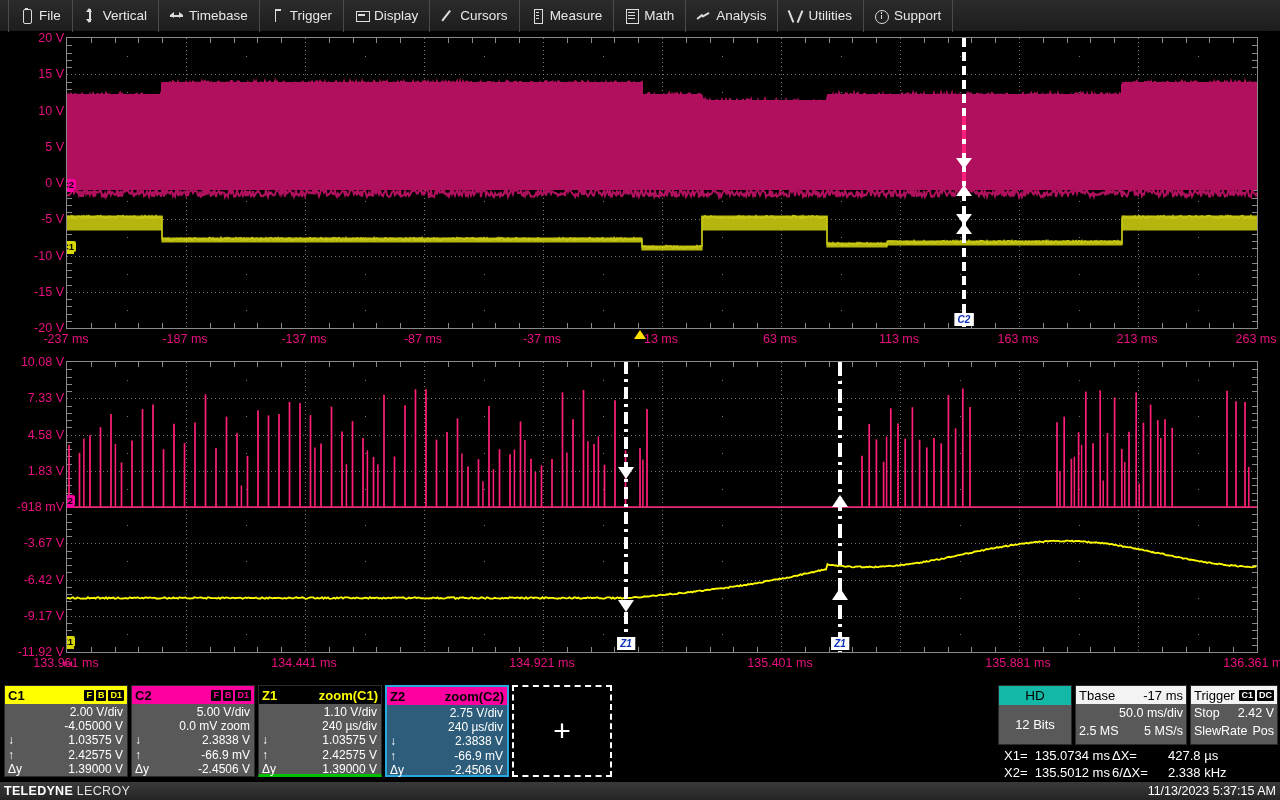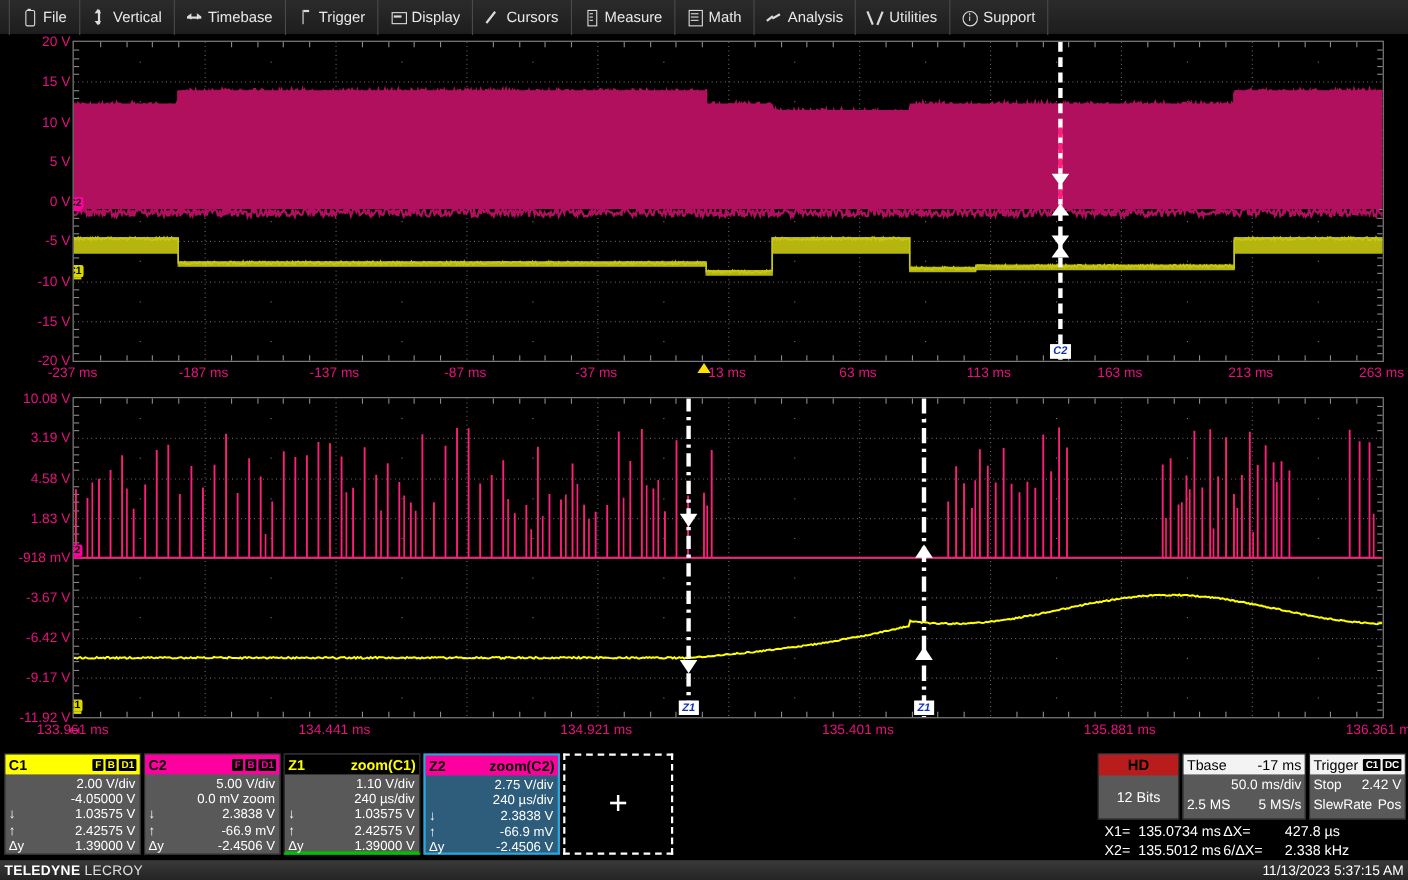--- a/index.html
+++ b/index.html
@@ -92,21 +92,21 @@
   .badge{background:#000;color:#fff;font-size:9px;font-weight:bold;
          padding:0 2px;line-height:11px;border-radius:1px;}
   .add-box{width:100px;height:92px;border:2px dashed #fff;background:#000;
            display:flex;align-items:center;justify-content:center;color:#fff;
            font-size:30px;line-height:1;}
 
   
   .stat-wrap{position:absolute; right:0; top:685px; width:282px; height:95px;}
   .stat-top{display:flex; gap:3px; height:60px;}
   .hd-box{width:74px;background:#595959;position:relative;border:1px solid #2a2a2a;}
-  .hd-badge{height:19px;background:#b91c1c;color:#000;font-weight:bold;font-size:13.5px;
+  .hd-badge{height:19px;background:#14b8a6;color:#000;font-weight:normal;font-size:13.5px;
             display:flex;align-items:center;justify-content:center;}
   .hd-bits{height:39px;display:flex;align-items:center;justify-content:center;
            color:#fff;font-size:13px;}
   .tb-box{width:112px;background:#595959;border:1px solid #2a2a2a;}
   .tb-hdr{height:18px;background:#f3f3f3;color:#000;font-size:13px;
           display:flex;justify-content:space-between;align-items:center;padding:0 3px;}
   .tb-l{color:#fff;font-size:12.5px;display:flex;justify-content:space-between;padding:0 3px;line-height:18px;}
   .tr-box{width:88px;background:#595959;border:1px solid #2a2a2a;}
   .tr-hdr{height:18px;background:#f3f3f3;color:#000;font-size:13px;
           display:flex;justify-content:space-between;align-items:center;padding:0 3px;}
@@ -474,21 +474,21 @@
         <div class="xlab" style="left: 1137px;">213 ms</div>
         <div class="xlab" style="left: 1256px;">263 ms</div>
         <div class="trig-marker" style="left: 634px; top: 0px;"></div>
       </div>
   </div>
 
   <div class="grid-wrap" style="left:0;top:356px;width:1280px;height:325px;">
 
     <div id="zoom-ylabels" style="position:absolute;left:0;top:0;width:64px;height:300px;">
         <div class="ylab" style="top: 6px;">10.08 V</div>
-        <div class="ylab" style="top: 42px;">3.19 V</div>
+        <div class="ylab" style="top: 42px;">7.33 V</div>
         <div class="ylab" style="top: 79px;">4.58 V</div>
         <div class="ylab" style="top: 115px;">1.83 V</div>
         <div class="ylab" style="top: 151px;">-918 mV</div>
         <div class="ylab" style="top: 187px;">-3.67 V</div>
         <div class="ylab" style="top: 224px;">-6.42 V</div>
         <div class="ylab" style="top: 260px;">-9.17 V</div>
         <div class="ylab" style="top: 296px;">-11.92 V</div>
       </div>
 
     <div class="grid-box" style="left:66px;top:5px;width:1192px;height:292px;">

